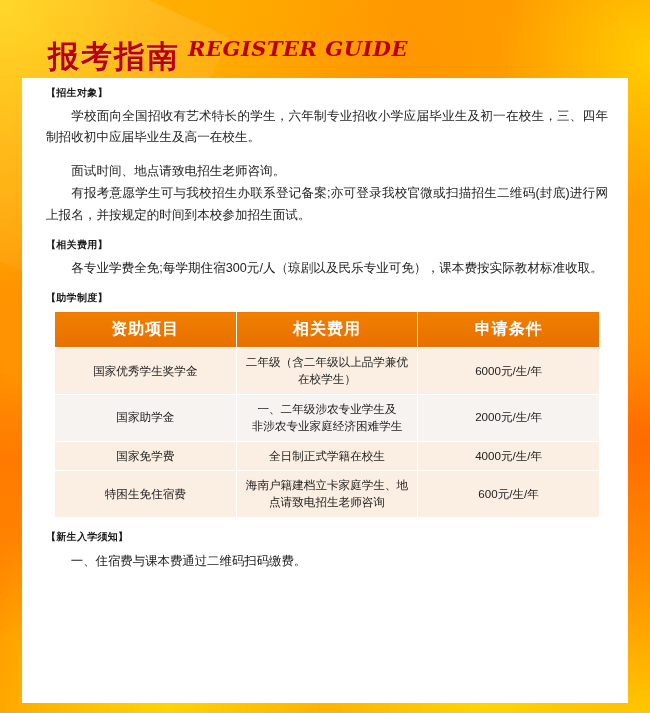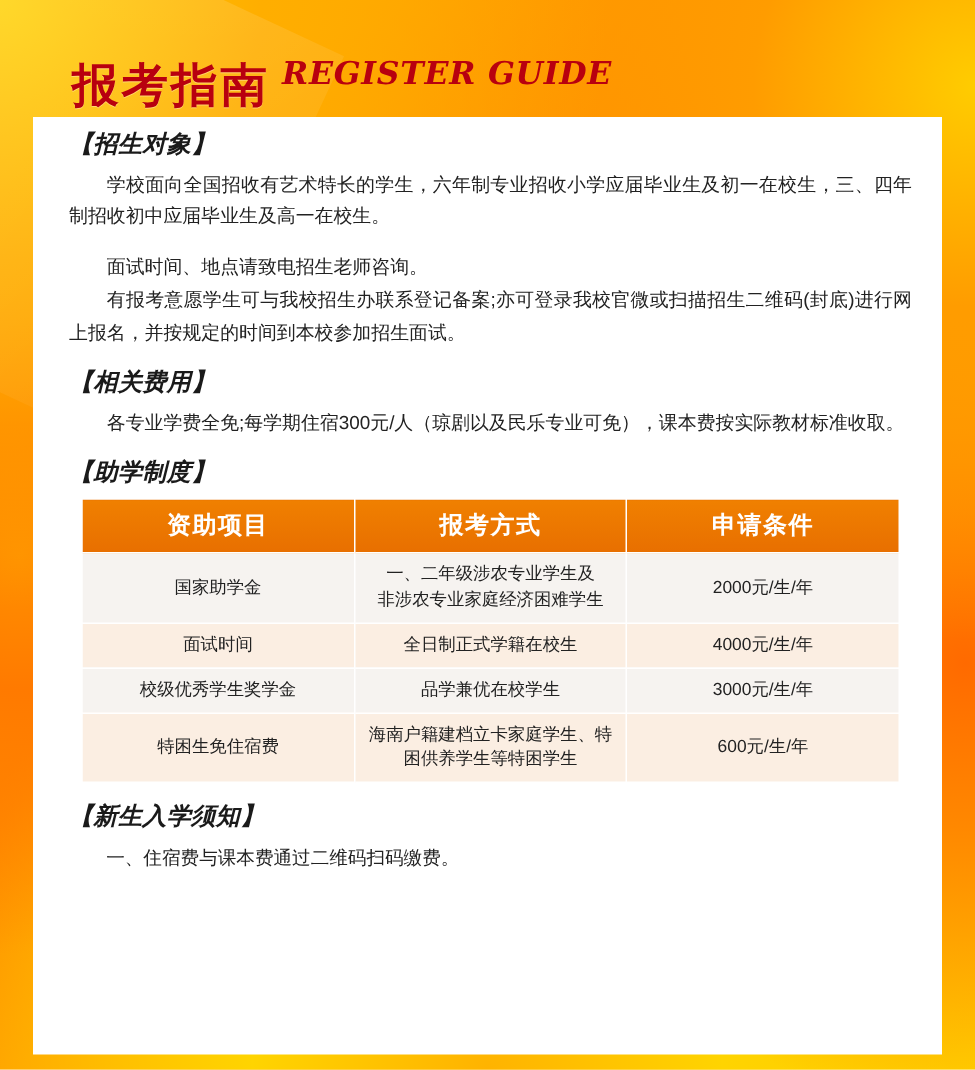--- a/index.html
+++ b/index.html
@@ -70,26 +70,25 @@
     letter-spacing: 0.5px;
   }
 
   .content {
     position: absolute;
     left: 46px;
     top: 86px;
     width: 562px;
   }
   .section-head {
-    font-size: 16px;
+    font-size: 10px;
     font-weight: bold;
     color: #1a1a1a;
     margin: 0 0 6px 0;
     letter-spacing: 0.3px;
-    font-style: italic;
   }
   .section {
     margin-bottom: 12px;
   }
   .para {
     font-size: 12.6px;
     line-height: 1.7;
     color: #222;
     text-indent: 2em;
     margin: 0;
@@ -167,43 +166,43 @@
       <div class="section-head">【相关费用】</div>
       <p class="para">各专业学费全免;每学期住宿300元/人（琼剧以及民乐专业可免），课本费按实际教材标准收取。</p>
     </div>
 
     <div class="section">
       <div class="section-head">【助学制度】</div>
       <table class="aid">
         <thead>
           <tr>
             <th>资助项目</th>
-            <th>报考方式</th>
+            <th>相关费用</th>
             <th>申请条件</th>
           </tr>
         </thead>
         <tbody>
+            <tr class="odd">
+              <td class="col1">国家优秀学生奖学金</td>
+              <td class="col2">二年级（含二年级以上品学兼优在校学生）</td>
+              <td class="col3">6000元/生/年</td>
+            </tr>
             <tr class="even">
               <td class="col1">国家助学金</td>
               <td class="col2">一、二年级涉农专业学生及<br>非涉农专业家庭经济困难学生</td>
               <td class="col3">2000元/生/年</td>
             </tr>
             <tr class="odd">
-              <td class="col1">面试时间</td>
+              <td class="col1">国家免学费</td>
               <td class="col2">全日制正式学籍在校生</td>
               <td class="col3">4000元/生/年</td>
             </tr>
-            <tr class="even">
-              <td class="col1">校级优秀学生奖学金</td>
-              <td class="col2">品学兼优在校学生</td>
-              <td class="col3">3000元/生/年</td>
-            </tr>
             <tr class="odd">
               <td class="col1">特困生免住宿费</td>
-              <td class="col2">海南户籍建档立卡家庭学生、特困供养学生等特困学生</td>
+              <td class="col2">海南户籍建档立卡家庭学生、地点请致电招生老师咨询</td>
               <td class="col3">600元/生/年</td>
             </tr>
           </tbody>
       </table>
     </div>
 
     <div class="section">
       <div class="section-head">【新生入学须知】</div>
       <ul class="notice-list">
           <li>一、住宿费与课本费通过二维码扫码缴费。</li>

